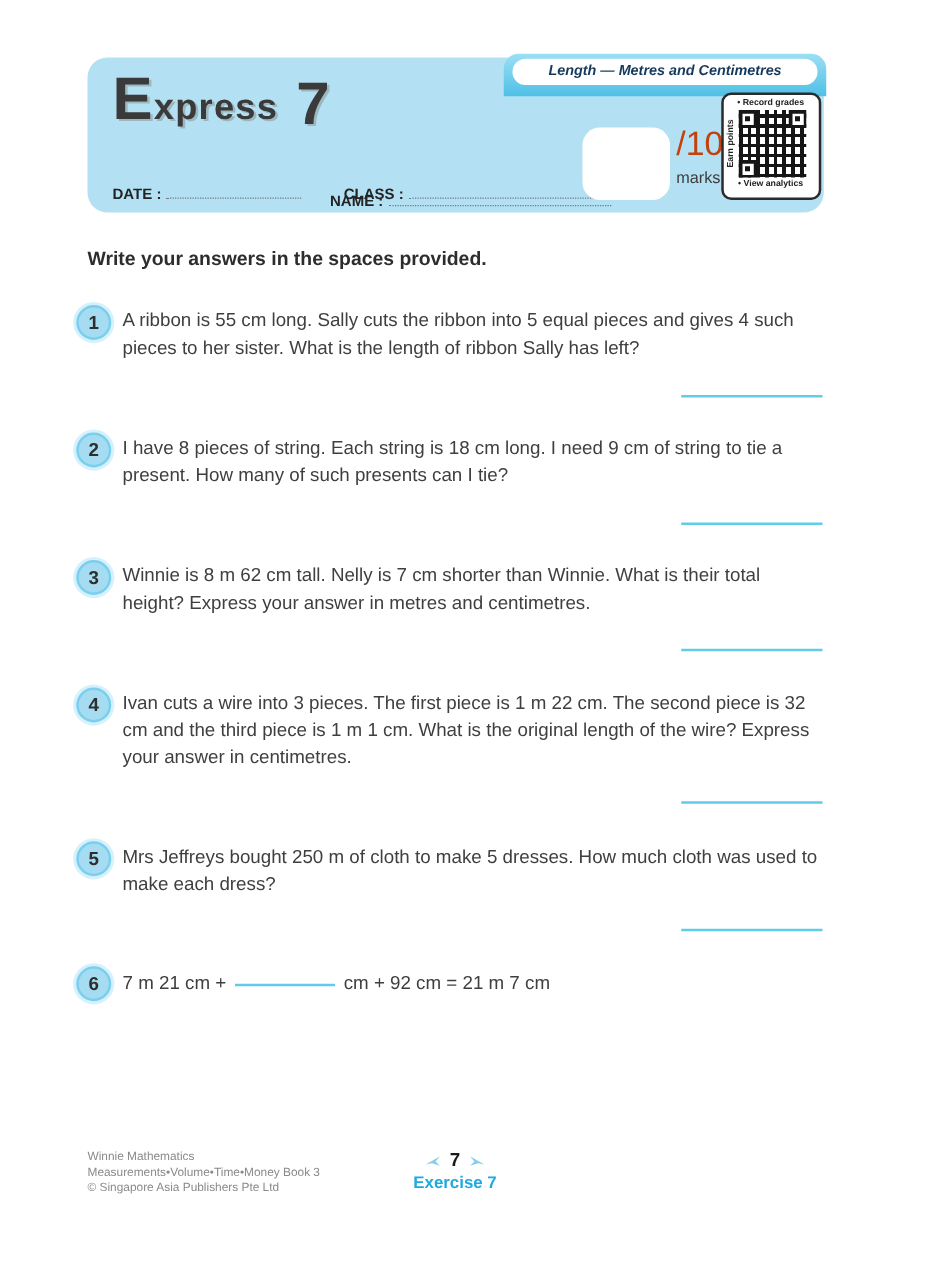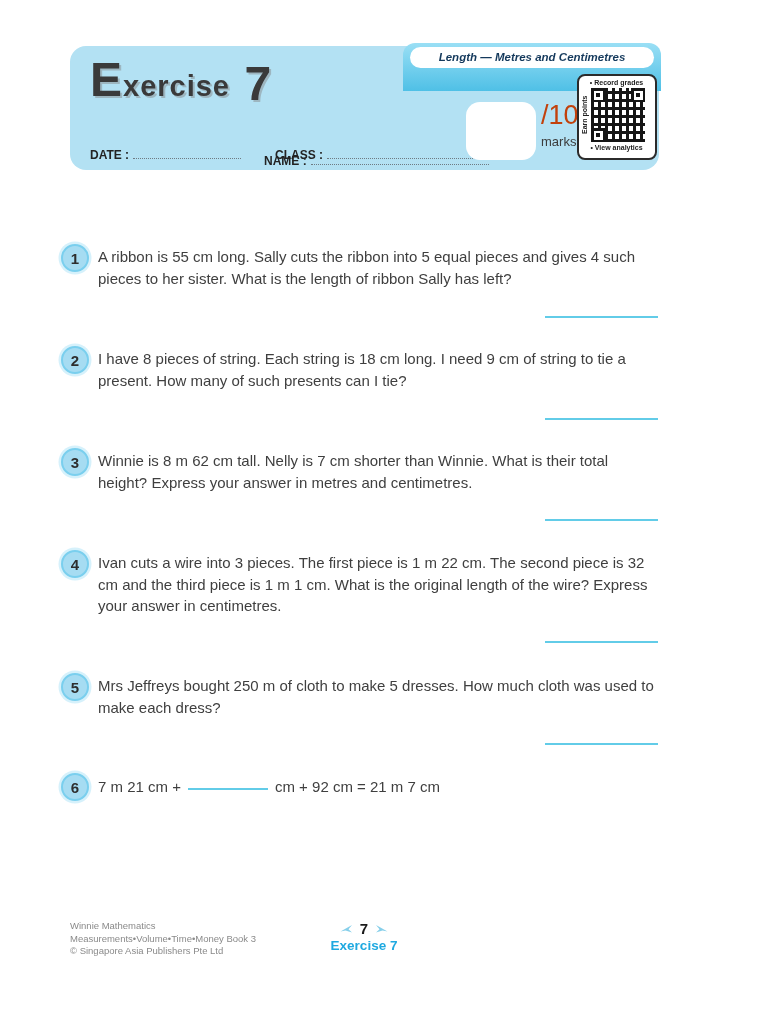--- a/index.html
+++ b/index.html
@@ -10,21 +10,21 @@
     font-family:"Liberation Sans","DejaVu Sans",sans-serif;
     color:#3f3f3f;
   }
 
   
   .header-card {
     position:absolute; left:70px; top:46px; width:589px; height:124px;
     background:#B3E1F3; border-radius:16px;
   }
   .topic-tab {
-    position:absolute; top:-3px; right:-2px; width:258px; height:48px;
+    position:absolute; top:-3px; right:-2px; width:258px; height:34px;
     background:linear-gradient(180deg,#9ADFF5 0%,#4FC0E6 100%);
     border-radius:12px 12px 0 0;
   }
   .topic-pill {
     margin:4px 7px 0 7px; height:21px; background:#ffffff; border-radius:11px;
     font-size:11.5px; font-weight:bold; font-style:italic; color:#14395c;
     text-align:center; line-height:21px;
   }
   .exercise-title {
     position:absolute; left:20px; top:6px; color:#3A3A3A;
@@ -115,21 +115,21 @@
 <body>
 
 <div class="page">
 
   <div class="header-card">
     <div class="topic-tab">
       <div class="topic-pill">Length — Metres and Centimetres</div>
     </div>
 
     <div class="exercise-title">
-      <span class="ex-word">Exercise</span>
+      <span class="ex-word">Express</span>
       <span class="ex-num">7</span>
     </div>
 
     <div class="field-row row-name">
       <span>NAME :</span><span class="dotline line-name"></span>
     </div>
     <div class="field-row row-date">
       <span>DATE :</span><span class="dotline line-date"></span>
     </div>
     <div class="field-row row-class">
@@ -147,20 +147,21 @@
         <div class="qr-code">
           <div class="fp fp-tl"></div>
           <div class="fp fp-tr"></div>
           <div class="fp fp-bl"></div>
         </div>
       </div>
       <div class="qr-bottom-label">•  View analytics</div>
     </div>
   </div>
 
+  <div class="instruction">Write your answers in the spaces provided.</div>
 
   <div class="question q1">
     <div class="q-badge">1</div>
     <div class="q-text">A ribbon is 55 cm long. Sally cuts the ribbon into 5 equal pieces and gives 4 such pieces to her sister. What is the length of ribbon Sally has left?</div>
   </div>
   <div class="answer-line a1"></div>
 
   <div class="question q2">
     <div class="q-badge">2</div>
     <div class="q-text">I have 8 pieces of string. Each string is 18 cm long. I need 9 cm of string to tie a present. How many of such presents can I tie?</div>

